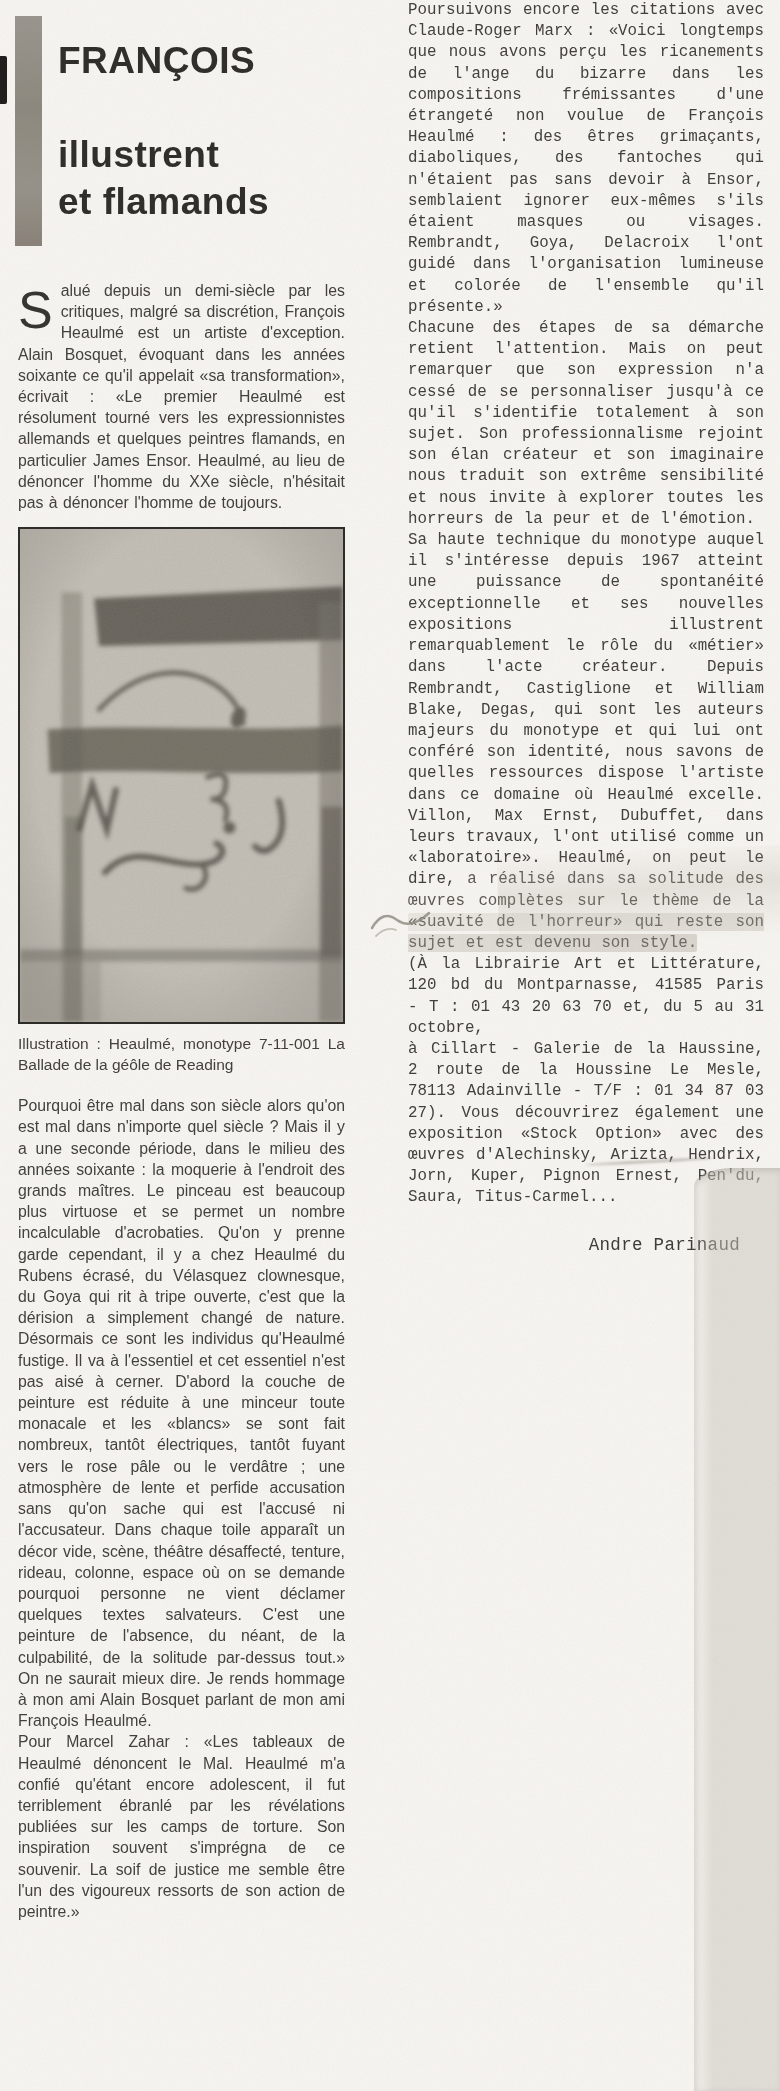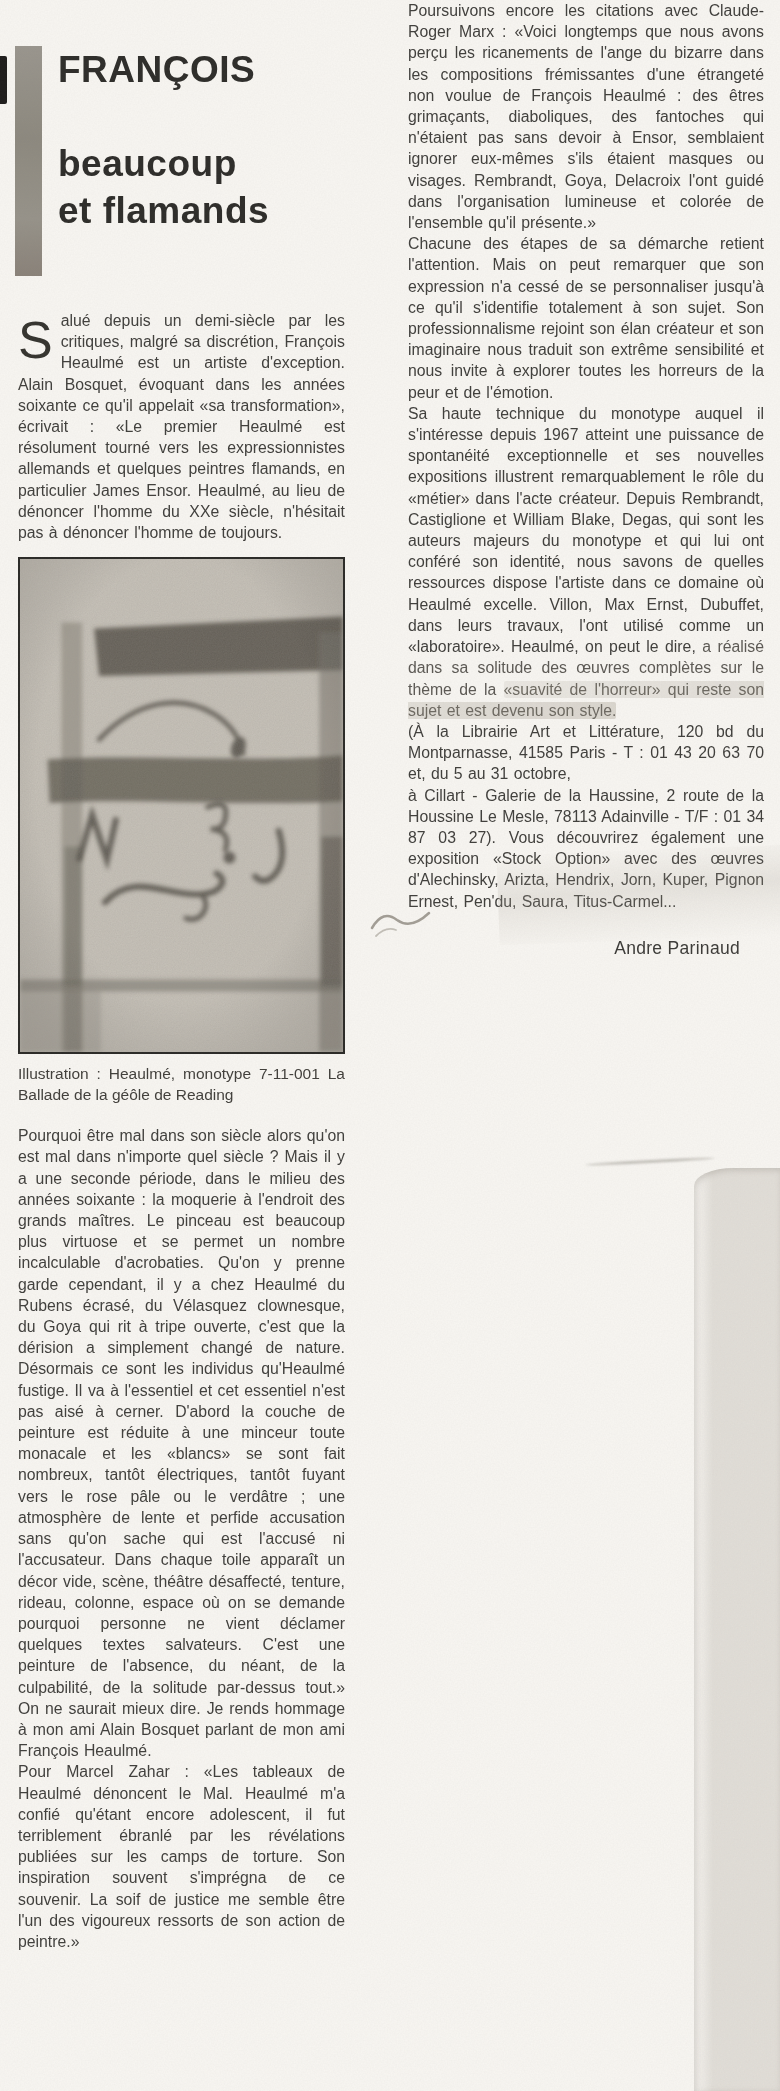--- a/index.html
+++ b/index.html
@@ -12,22 +12,22 @@
     position:relative;
   }
   .page{position:absolute;inset:0;}
   .noise{position:absolute;inset:0;pointer-events:none;opacity:.06;z-index:5;}
   .edge-mark{
     position:absolute;left:0;top:56px;width:7px;height:48px;
     background:#1e1d1b;border-radius:0 2px 2px 0;z-index:4;
   }
   .col{position:absolute;top:0;}
   .col-left{left:18px;width:327px;}
-  .col-right{left:408px;width:356px;}
-  .title-block{display:flex;margin-top:46px;margin-bottom:34px;}
+  .col-right{left:408px;width:356px;font-family:Liberation Mono, monospace;}
+  .title-block{display:flex;margin-top:16px;margin-bottom:34px;align-items:center;}
   .accent-bar{
     width:27px;height:230px;flex:0 0 27px;margin-left:-3px;
     background:linear-gradient(180deg,#9a968e 0%,#8d897f 40%,#97938a 75%,#8a8279 100%);
   }
   h1.title{
     margin:0 0 0 16px;padding:0;
     font-size:37px;line-height:47px;font-weight:700;
     letter-spacing:.5px;color:#2e2d2a;
   }
   p.body{
@@ -83,21 +83,21 @@
 
   <div class="edge-mark"></div>
 
   <div class="col col-left">
 
     <header class="title-block">
       <div class="accent-bar"></div>
       <h1 class="title">
         <span>FRANÇOIS</span><br>
         <br>
-        <span>beaucoup</span><br>
+        <span>illustrent</span><br>
         <span>et flamands</span>
       </h1>
     </header>
 
     <p class="body"><span class="dropcap">S</span><span>alué depuis un demi-siècle par les critiques, malgré sa discrétion, François Heaulmé est un artiste d'exception. Alain Bosquet, évoquant dans les années soixante ce qu'il appelait «sa transformation», écrivait : «Le premier Heaulmé est résolument tourné vers les expressionnistes allemands et quelques peintres flamands, en particulier James Ensor. Heaulmé, au lieu de dénoncer l'homme du XXe siècle, n'hésitait pas à dénoncer l'homme de toujours.</span></p>
 
     <figure class="illustration">
       <svg width="323" height="493" viewBox="0 0 327 497" preserveAspectRatio="none" aria-hidden="true">
         <defs>
           <filter id="soft" x="-20%" y="-20%" width="140%" height="140%">

